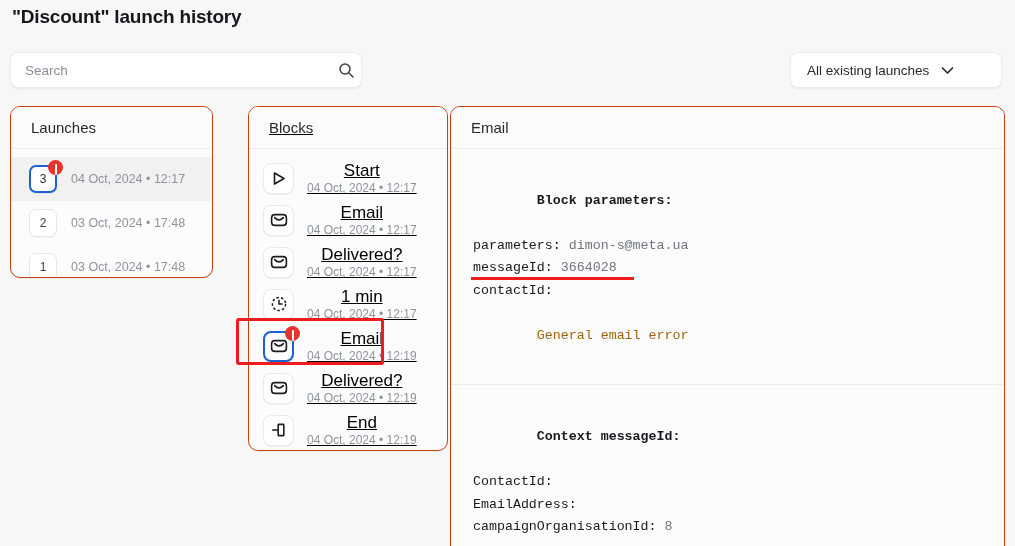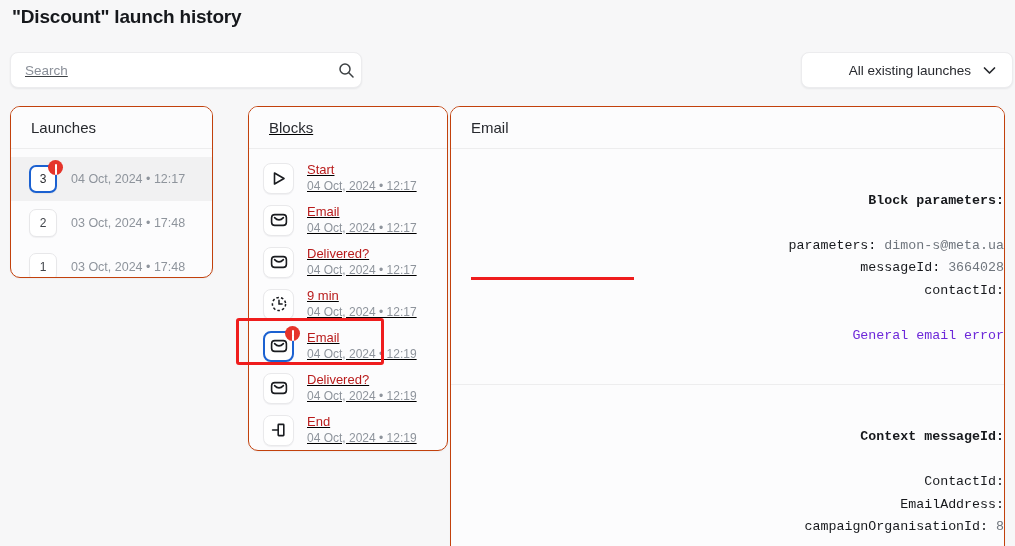--- a/index.html
+++ b/index.html
@@ -25,33 +25,33 @@
     background: #ffffff;
     border: 1px solid #ececee;
     border-radius: 8px;
     box-shadow: 0 1px 2px rgba(16,22,36,0.07);
     display: flex; align-items: center;
   }
   .search-input {
     flex: 1 1 auto; border: none; outline: none; background: transparent;
     font-family: "Liberation Sans", sans-serif;
     font-size: 13.5px; color: #3c4043;
-    padding: 0 6px 0 14px; height: 100%; text-decoration: underline;
+    padding: 0 6px 0 14px; height: 100%;
   }
   .search-input::placeholder { color: #8a8f98; }
   .search-icon { width: 30px; display: flex; align-items: center; justify-content: center; color: #3c4043; }
 
   .filter-btn {
-    position: absolute; right: 2px; top: 52px;
+    position: absolute; right: 13px; top: 52px;
     height: 36px; min-width: 212px;
     background: #ffffff;
     border: 1px solid #ececee;
     border-radius: 8px;
     box-shadow: 0 1px 2px rgba(16,22,36,0.07);
-    display: flex; align-items: center; justify-content: flex-end; gap: 12px;
+    display: flex; align-items: center; justify-content: flex-start; gap: 12px;
     padding: 0 16px;
     font-size: 13.5px; color: #27292e;
     cursor: pointer;
   }
 
   
   .card {
     position: absolute;
     background: #fcfcfd;
     border: 1px solid #c2410c;
@@ -115,21 +115,21 @@
     width: 31px; height: 31px; flex: 0 0 31px;
     background: #ffffff;
     border: 1px solid #e9e9eb;
     border-radius: 8px;
     display: flex; align-items: center; justify-content: center;
     box-shadow: 0 1px 1px rgba(16,22,36,0.05);
     color: #1a1c20;
   }
   .blk-icon.active { border: 2px solid #1b61d1; }
   .blk-text { display: flex; flex-direction: column; justify-content: center; line-height: 1.25; }
-  .blk-label { font-size: 13px; color: #b91c1c; }
+  .blk-label { font-size: 17px; color: #000000; text-align: center; }
   .blk-time { font-size: 12px; color: #8e949c; }
 
   
   .annot-rect {
     position: absolute;
     left: 236px; top: 318px; width: 148px; height: 47px;
     border: 3px solid #ef1d1d;
     border-radius: 3px;
     pointer-events: none;
     z-index: 30;
@@ -137,27 +137,26 @@
 
   
   .detail-section { padding: 18px 0 14px 22px; }
   .detail-section + .detail-section { border-top: 1px solid #ededee; }
   .mono {
     font-family: "Liberation Mono", monospace;
     font-size: 13.3px;
     line-height: 22.6px;
     color: #17191d;
     white-space: pre;
-    text-align: right;
   }
   .mono b { font-weight: bold; }
   .val { color: #6f757d; }
   .err-line {
     position: relative;
-    color: #6d28d9;
+    color: #a16207;
     display: inline-block;
   }
   .err-underline {
     position: absolute;
     left: 471px; top: 277px; width: 163px; height: 3px;
     background: #ef1d1d; z-index: 30;
   }
 </style>
 </head>
 <body>
@@ -242,21 +241,21 @@
           </div>
         </div>
         <div class="block-row">
           <div class="blk-icon">
             <svg width="18" height="18" viewBox="0 0 18 18" fill="none" stroke="currentColor" stroke-width="1.5">
               <circle cx="9" cy="9" r="6.6" stroke-dasharray="2.6 2.1"></circle>
               <path d="M9 5.2 V9 H12.1" stroke-linecap="round" stroke-dasharray="0"></path>
             </svg>
           </div>
           <div class="blk-text">
-            <div class="blk-label">9 min</div>
+            <div class="blk-label">1 min</div>
             <div class="blk-time">04 Oct, 2024 • 12:17</div>
           </div>
         </div>
         <div class="block-row">
           <div class="blk-icon active">
             <svg width="18" height="18" viewBox="0 0 18 18" fill="none" stroke="currentColor" stroke-width="1.6">
               <rect x="1.6" y="3.6" width="14.8" height="10.8" rx="3.2"></rect>
               <path d="M4.6 6.6 Q9 11.2 13.4 6.6" stroke-linecap="round"></path>
             </svg>
             <span class="err-badge"></span>

